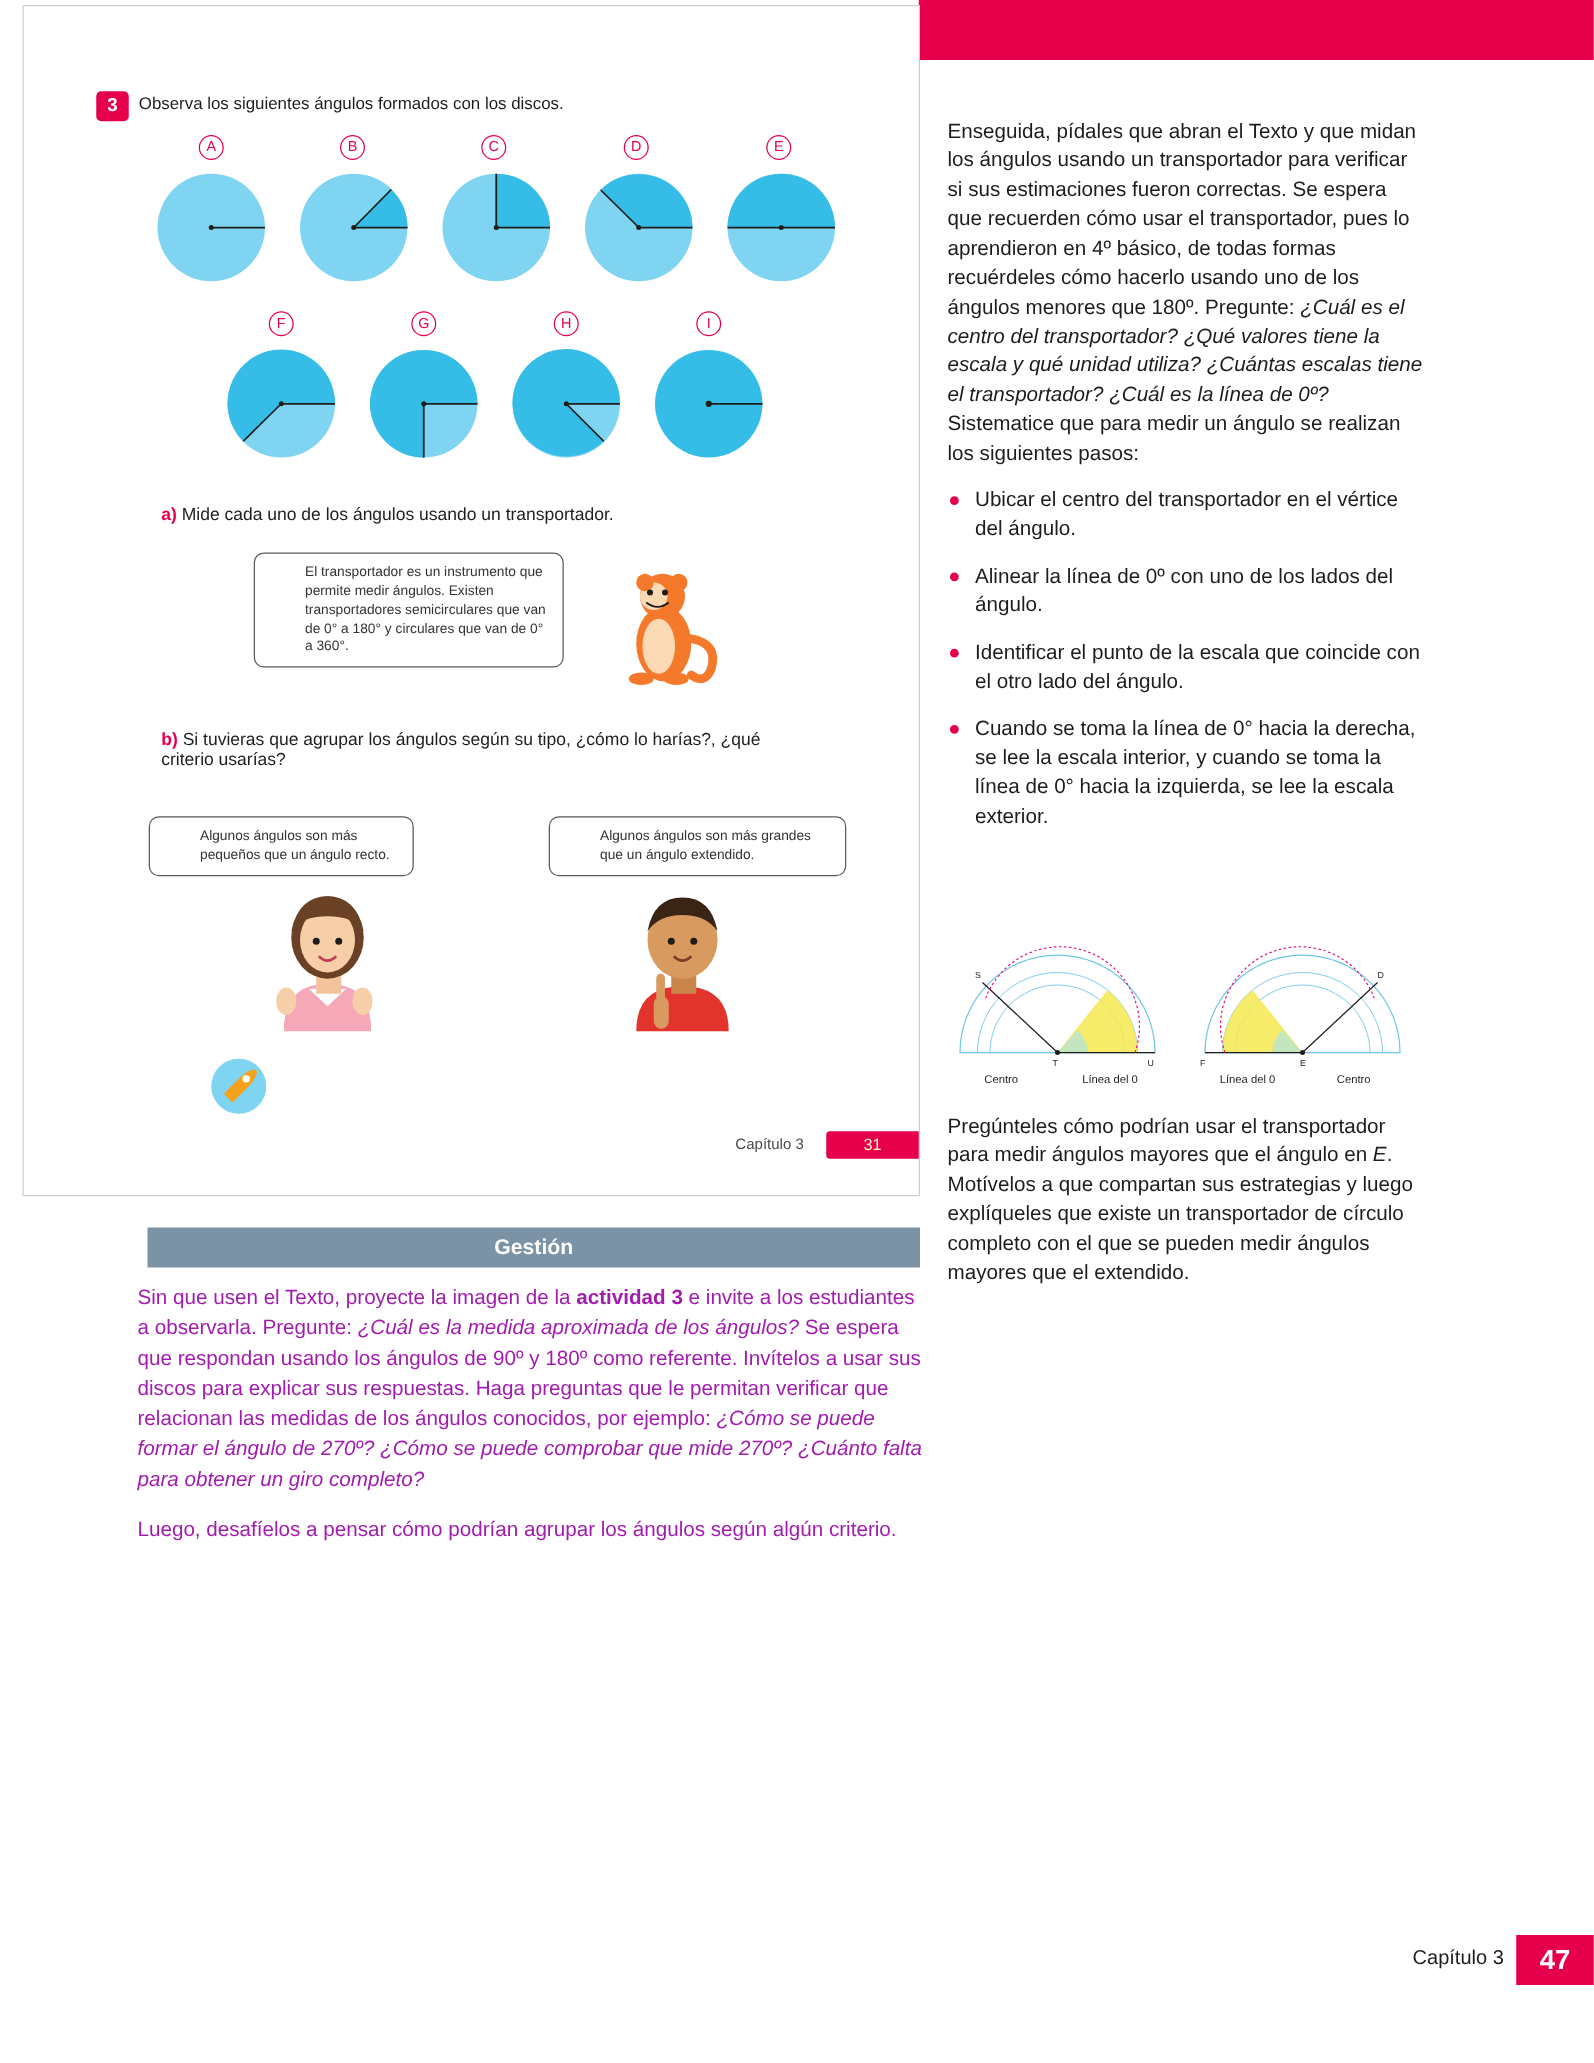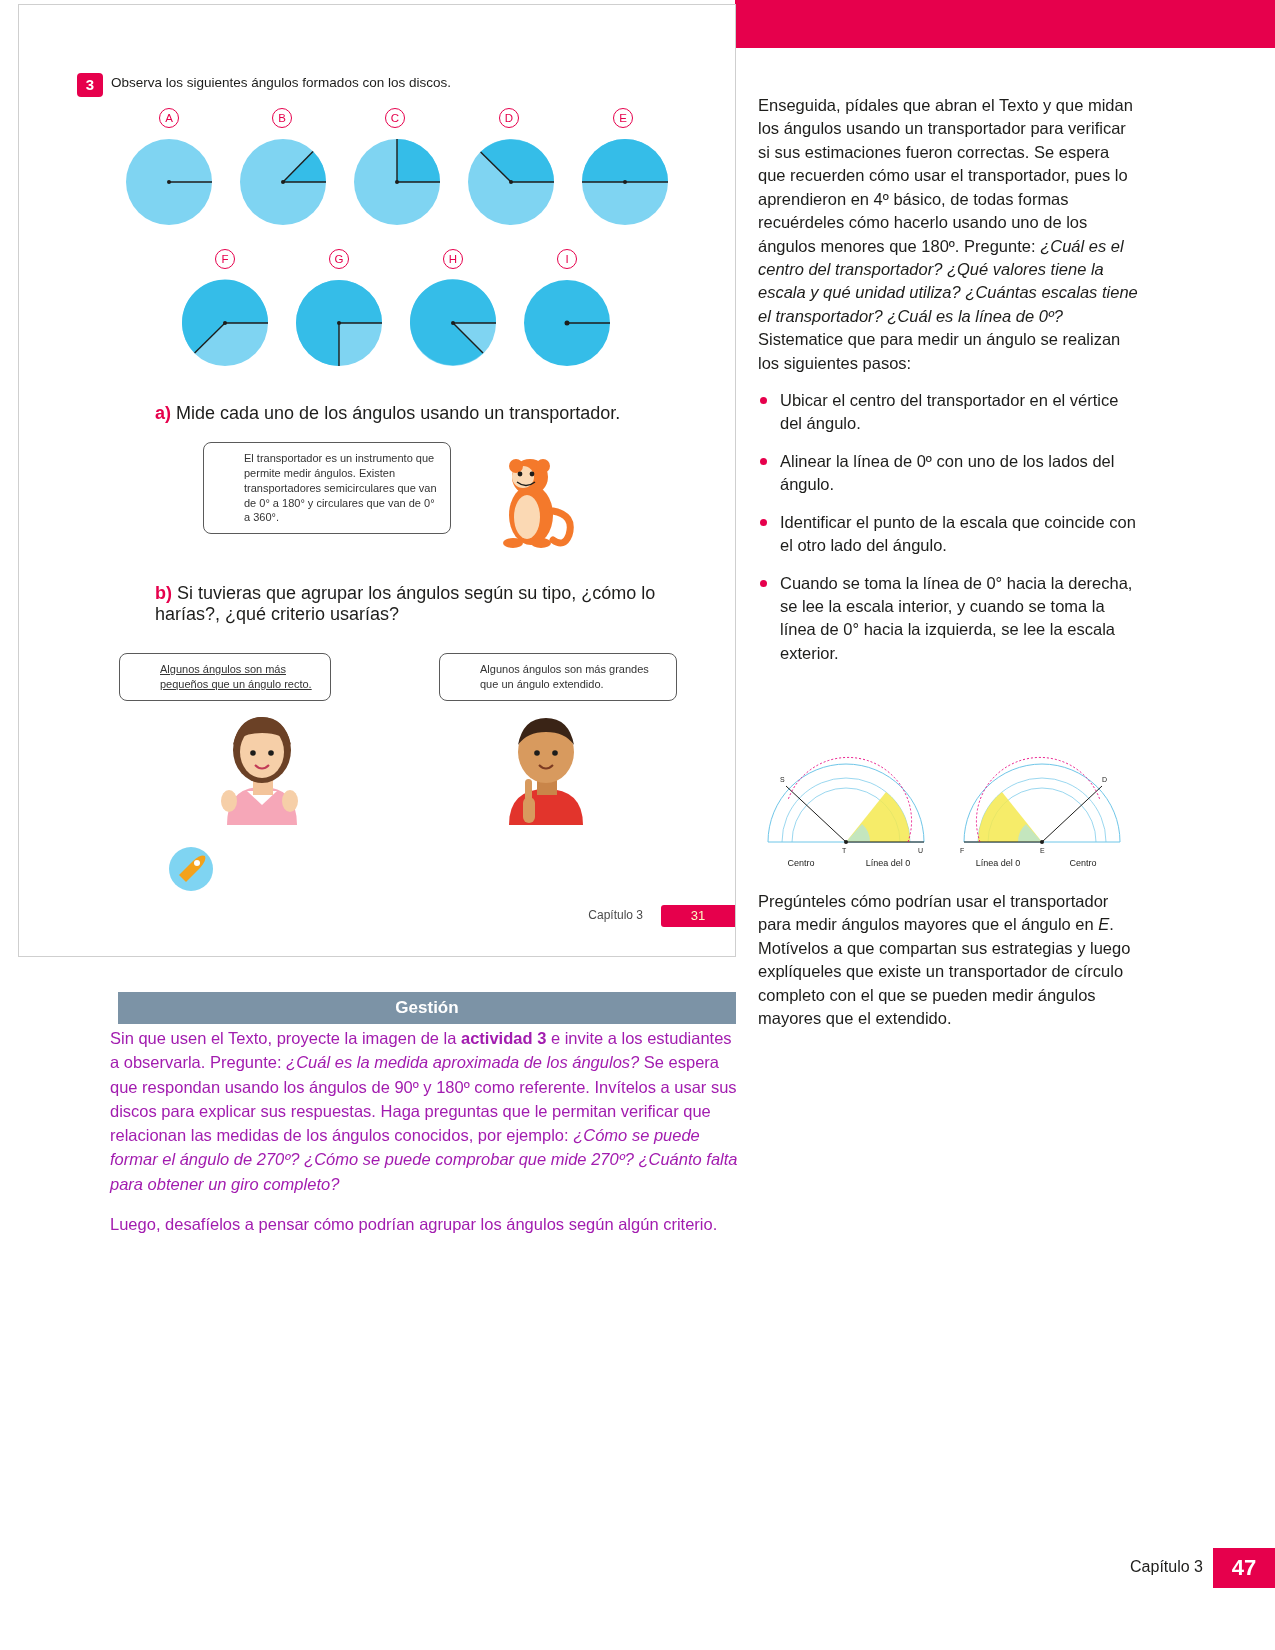--- a/index.html
+++ b/index.html
@@ -29,21 +29,21 @@
   .act-text {
     position:absolute; left:92px; top:70px; width:560px;
     font-size:13.5px; color:#1d1d1b;
   }
   .disc-label {
     position:absolute; width:20px; height:20px; border:1.2px solid #e6004c;
     border-radius:50%; color:#e6004c; font-size:11.5px; text-align:center;
     line-height:18px;
   }
   .qlabel {
-    position:absolute; font-size:18px;margin-left:26px;
+    position:absolute; font-size:14px;
   }
   .qlabel b { color:#e6004c; }
   .bubble {
     position:absolute; border:1.3px solid #5a5a5a; border-radius:8px;
     background:#fff; font-size:11.5px; line-height:1.35; padding:8px 10px;
     color:#333;
   }
   .bubble.small { font-size:11px;padding-left:40px; }
   .yellow-strip {
     position:absolute; background:#fdf6a8; border:1.2px solid #cdb94a;
@@ -55,21 +55,21 @@
   }
   .foot-pill {
     position:absolute; right:0; bottom:29px; width:74px; height:22px;
     background:#e6004c; color:#fef9c3; font-size:13px; text-align:center;
     line-height:22px; border-radius:3px 0 0 3px;
   }
   
   .gestion-head {
     position:absolute; left:118px; top:982px; width:618px; height:32px;
     background:#7c93a6; color:#fff; font-size:17px; font-weight:bold;
-    text-align:center; line-height:32px;margin-top:10px;
+    text-align:center; line-height:32px;
   }
   .gestion-body {
     position:absolute; left:110px; top:1026px; width:630px;
     font-size:16.5px; line-height:1.47; color:#a21caf;
   }
   .gestion-body p { margin:0 0 16px 0; }
   .gestion-body em { font-style:italic; }
   .gestion-body b { font-weight:bold; }
   
   .right-col {
@@ -211,21 +211,21 @@
     <path d="M70,58 q22,4 16,24 q-5,13 -16,5" stroke="#f4792b" stroke-width="7" fill="none" stroke-linecap="round"></path>
     <ellipse cx="30" cy="90" rx="10" ry="5" fill="#f4792b"></ellipse>
     <ellipse cx="58" cy="90" rx="10" ry="5" fill="#f4792b"></ellipse>
   </svg>
 
   <div class="qlabel" style="left:110px; top:578px; width:520px;">
     <b>b)</b>
     <span>Si tuvieras que agrupar los ángulos según su tipo, ¿cómo lo harías?, ¿qué criterio usarías?</span>
   </div>
 
-  <div class="bubble small" style="left:100px; top:648px; width:212px;text-decoration:underline;">Algunos ángulos son más pequeños que un ángulo recto.</div>
+  <div class="bubble small" style="left:100px; top:648px; width:212px;">Algunos ángulos son más pequeños que un ángulo recto.</div>
   <div class="bubble small" style="left:420px; top:648px; width:238px;">Algunos ángulos son más grandes que un ángulo extendido.</div>
 
   <svg style="position:absolute; left:188px; top:700px;" width="110" height="125">
     <path d="M20,120 q0,-38 35,-38 q35,0 35,38 z" fill="#f6a7b8"></path>
     <path d="M40,86 l15,14 l15,-14 z" fill="#ffffff"></path>
     <rect x="46" y="70" width="20" height="20" fill="#f3c49b"></rect>
     <ellipse cx="55" cy="45" rx="29" ry="33" fill="#6b4126"></ellipse>
     <ellipse cx="55" cy="47" rx="22" ry="26" fill="#f6cfa8"></ellipse>
     <path d="M26,40 q6,-28 29,-28 q23,0 29,28 q-8,-12 -29,-12 q-21,0 -29,12 z" fill="#6b4126"></path>
     <circle cx="46" cy="48" r="2.8" fill="#1d1d1b"></circle>

